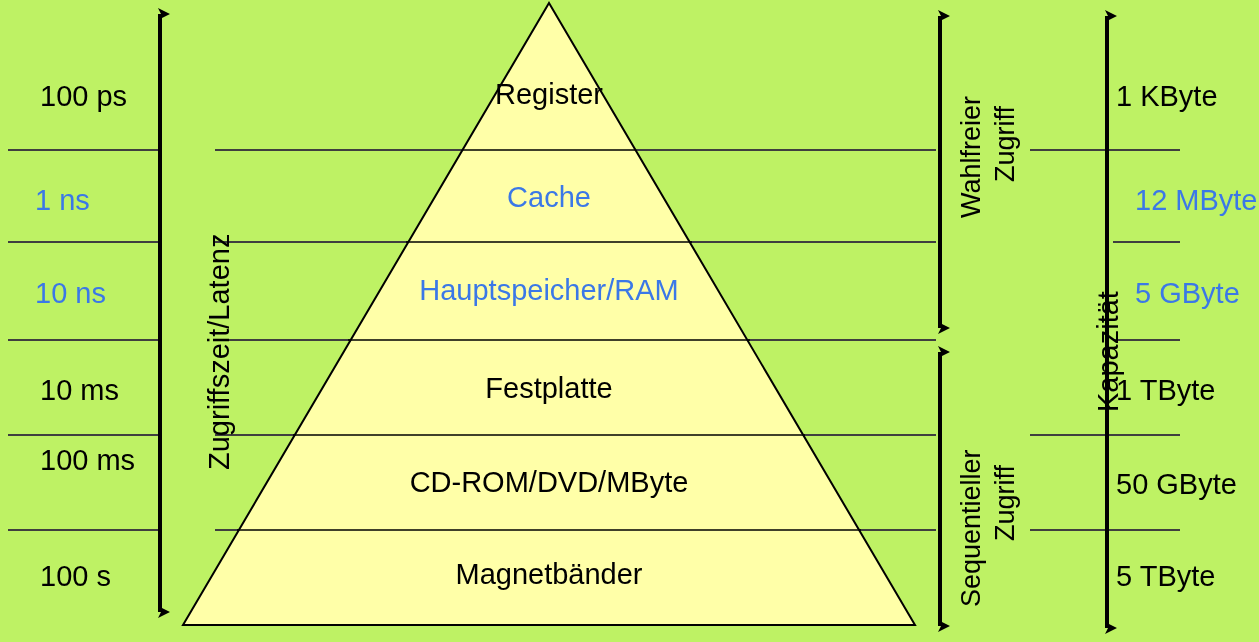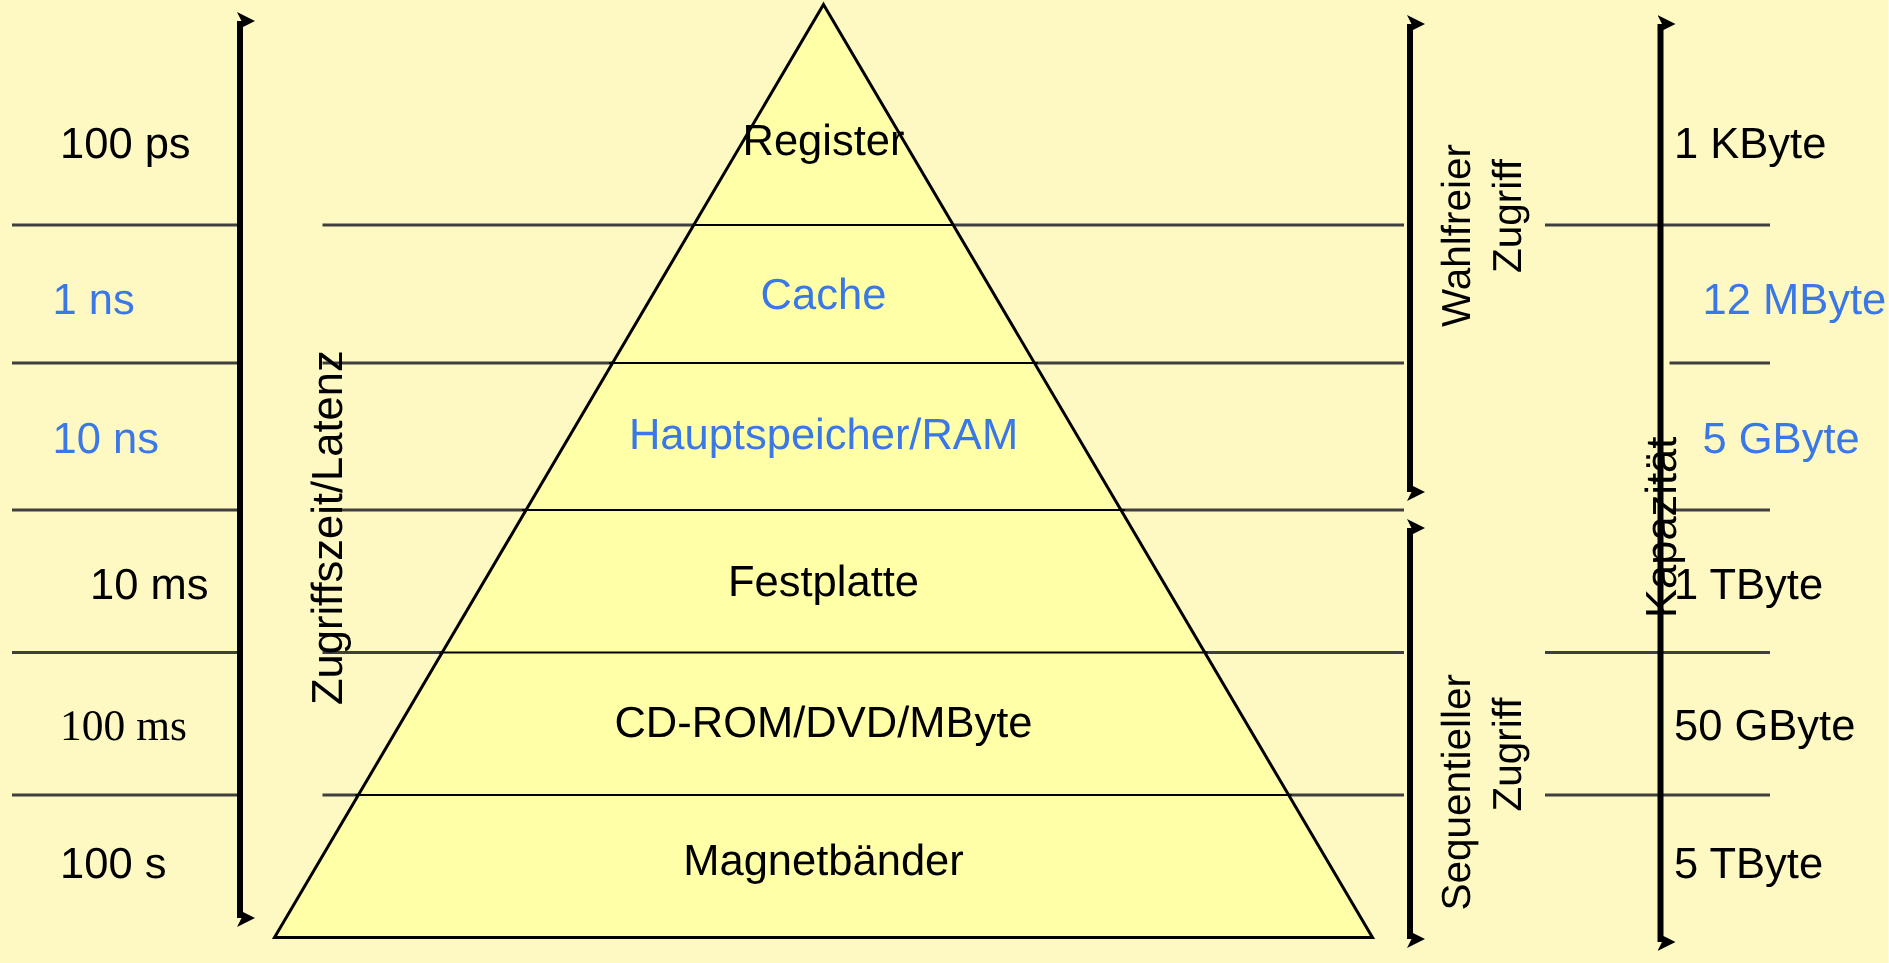--- a/index.html
+++ b/index.html
@@ -1,18 +1,18 @@
 <!DOCTYPE html>
 <html><head>
 <meta charset="utf-8">
 <style>
   html,body{margin:0;padding:0;background:#ffffff;}
   body{width:1259px;height:642px;overflow:hidden;
        font-family:"Liberation Sans","DejaVu Sans",sans-serif;}
-  #stage{position:relative;width:1259px;height:642px;background:#fef9c3;}
+  #stage{position:relative;width:1259px;height:642px;background:#bef264;}
   svg.layer{position:absolute;left:0;top:0;width:1259px;height:642px;}
   .lbl{position:absolute;white-space:nowrap;font-size:29px;color:#000;line-height:1;}
   .lbl.blue{color:#3b78e7;margin-left:19px;}
   .tier{position:absolute;white-space:nowrap;font-size:29px;color:#000;
         text-align:center;line-height:1;}
   .tier.blue{color:#3b78e7;}
   .vlabel{position:absolute;white-space:nowrap;font-size:29px;color:#000;
           transform-origin:0 0;transform:rotate(-90deg);line-height:1;}
   .vlabel2{position:absolute;white-space:nowrap;font-size:27px;color:#000;
           transform-origin:0 0;transform:rotate(-90deg);line-height:1;}
@@ -71,22 +71,22 @@
     <line x1="940" y1="16" x2="940" y2="328" stroke="#000" stroke-width="4" marker-start="url(#arrUp)" marker-end="url(#arrDown)"></line>
 
     <line x1="940" y1="352" x2="940" y2="626" stroke="#000" stroke-width="4" marker-start="url(#arrUp)" marker-end="url(#arrDown)"></line>
 
     <line x1="1107" y1="16" x2="1107" y2="628" stroke="#000" stroke-width="4" marker-start="url(#arrUp)" marker-end="url(#arrDown)"></line>
   </svg>
 
   <div class="lbl" style="left:40px;  top:82px;">100 ps</div>
   <div class="lbl blue" style="left:16px;  top:186px;">1 ns</div>
   <div class="lbl blue" style="left:16px;  top:279px;">10 ns</div>
-  <div class="lbl" style="left:40px;  top:376px;margin-left:20px;">10 ms</div>
-  <div class="lbl" style="left:40px;  top:470px;font-family:Liberation Serif, serif;">100 ms</div>
+  <div class="lbl" style="left:40px;  top:376px;">10 ms</div>
+  <div class="lbl" style="left:40px;  top:446px;">100 ms</div>
   <div class="lbl" style="left:40px;  top:562px;">100 s</div>
 
   <div class="vlabel" style="left:205px; top:470px;">Zugriffszeit/Latenz</div>
 
   <div class="tier" style="left:399px; top:80px;  width:300px;">Register</div>
   <div class="tier blue" style="left:399px; top:183px; width:300px;">Cache</div>
   <div class="tier blue" style="left:349px; top:276px; width:400px;">Hauptspeicher/RAM</div>
   <div class="tier" style="left:349px; top:374px; width:400px;">Festplatte</div>
   <div class="tier" style="left:299px; top:468px; width:500px;">CD-ROM/DVD/MByte</div>
   <div class="tier" style="left:299px; top:560px; width:500px;">Magnetbänder</div>

